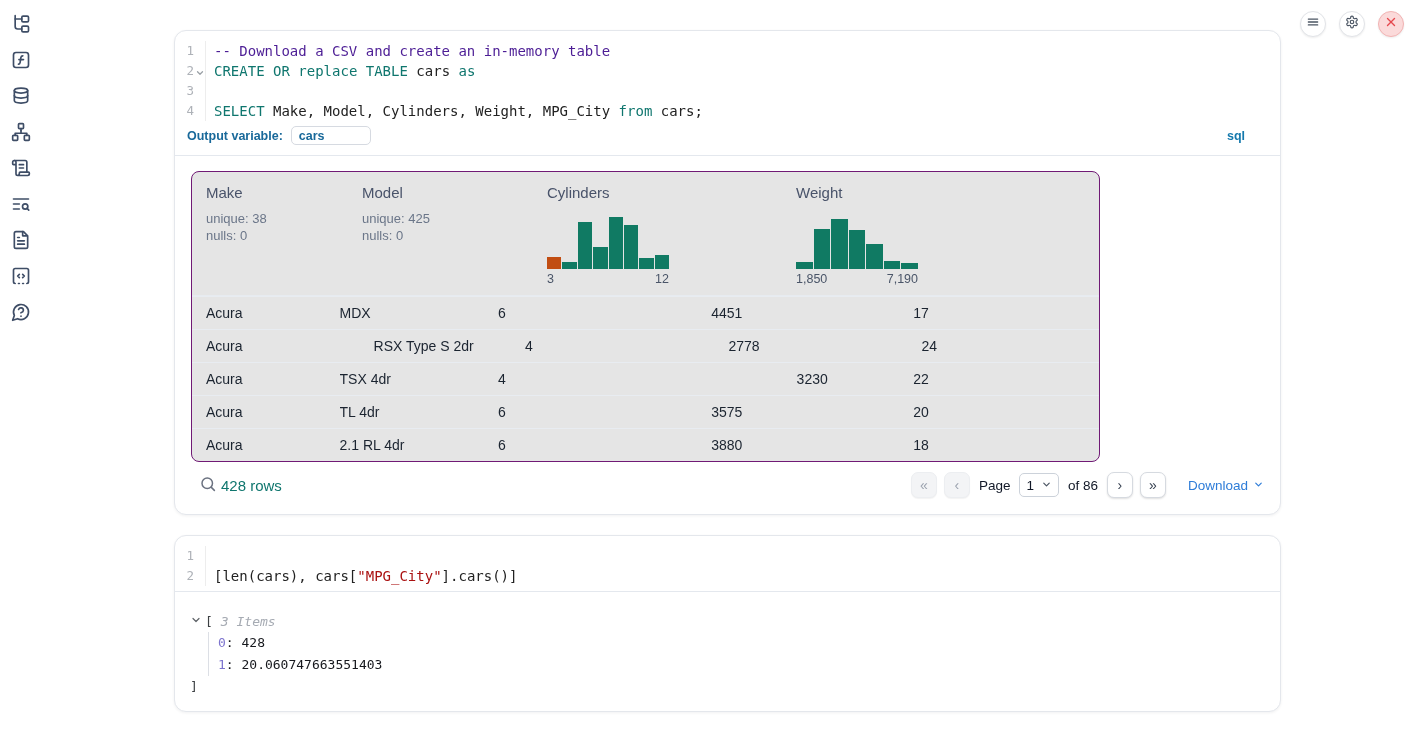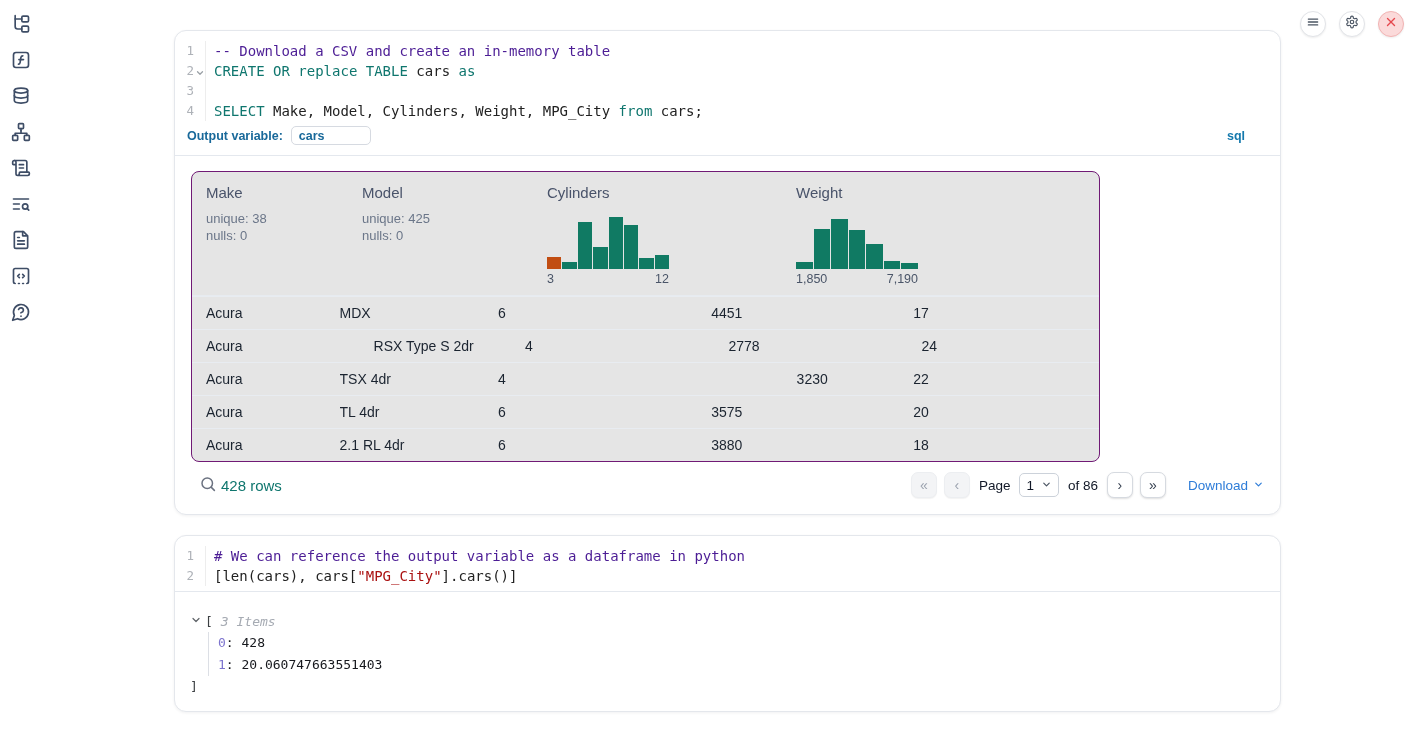--- a/index.html
+++ b/index.html
@@ -349,21 +349,21 @@
         <svg viewBox="0 0 24 24" fill="none" stroke="currentColor" stroke-width="2.6" stroke-linecap="round" stroke-linejoin="round">
             <path d="m6 9 6 6 6-6"></path>
           </svg>
       </span>
     </div>
   </div>
 </div>
 
 <div class="cell cell2">
   <div class="code-editor" id="py-code">
-      <div class="code-line"><span class="gutter">1</span><span class="code-text"><span class="tok-comment"># We can reference the output variable as a dataframe in python</span></span></div>
+      <div class="code-line"><span class="gutter">1</span></div>
       <div class="code-line"><span class="gutter">2</span><span class="code-text"><span class="tok-plain">[len(cars), cars[</span><span class="tok-str">"MPG_City"</span><span class="tok-plain">].cars()]</span></span></div>
     </div>
   <div class="py-divider"></div>
 
   <div class="tree">
     <div class="tree-open">
       <span class="tree-chevron">
         <svg viewBox="0 0 24 24" fill="none" stroke="currentColor" stroke-width="2.4" stroke-linecap="round" stroke-linejoin="round">
             <path d="m6 9 6 6 6-6"></path>
           </svg>

